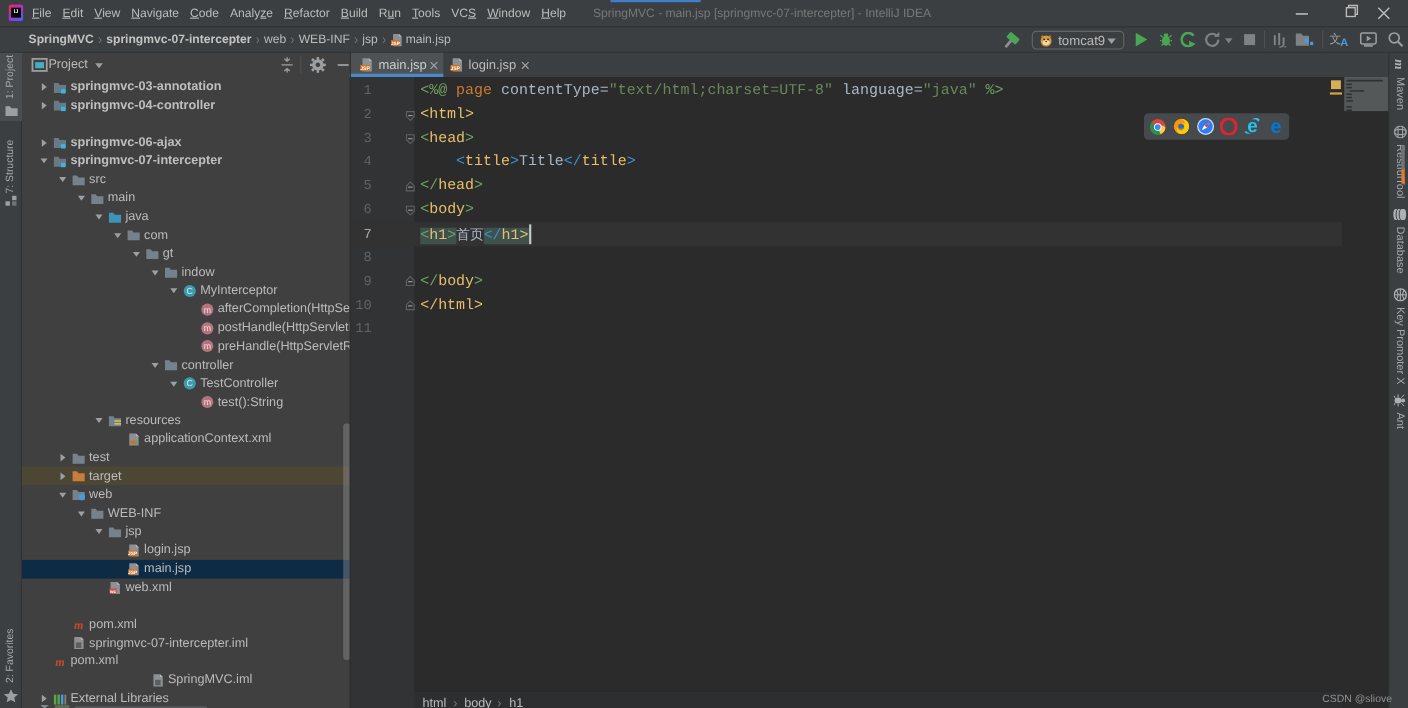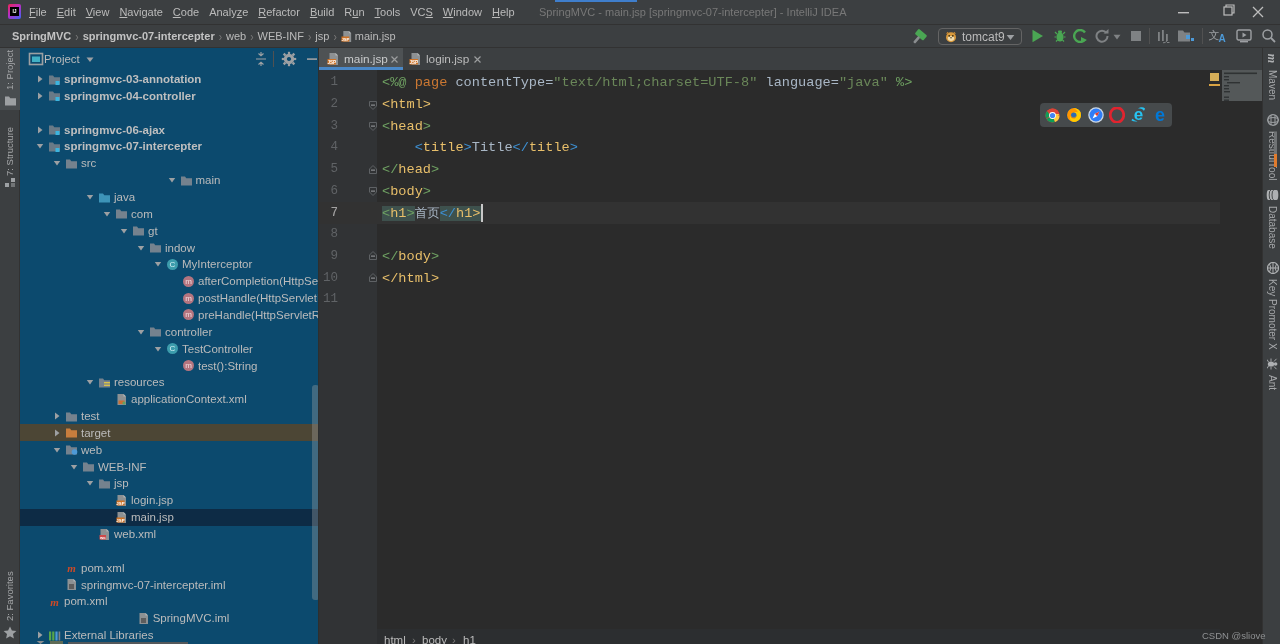--- a/index.html
+++ b/index.html
@@ -16,39 +16,39 @@
   .menu { position:absolute; left:24px; top:0; height:24px; display:flex; align-items:center; }
   .menu span { color:#bbbbbb; font-size:11px; padding:0 5px; }
   .menu u { text-decoration:underline; }
   #wtitle { position:absolute; left:539px; top:6px; color:#787878; font-size:11px; }
   #blueline { position:absolute; left:555px; top:0; width:82px; height:2px; background:#3f7ecc; }
   .winbtn { position:absolute; top:0; width:30px; height:24px; color:#bdbdbd; }
 
   
   #navbar { position:absolute; left:0; top:24px; width:1280px; height:24px; background:#3c3f41;
     border-bottom:1px solid #323232; }
-  .crumbs { position:absolute; left:12px; top:0; height:24px; display:flex; align-items:center; }
+  .crumbs { position:absolute; left:26px; top:0; height:24px; display:flex; align-items:center; }
   .crumbs .c { color:#bbbbbb; font-size:11px; }
   .crumbs .b { font-weight:bold; color:#c3c3c3; }
   .crumbs .sep { color:#787878; font-size:10px; padding:0 4px; transform:scaleY(1.3); }
 
   
   #lstripe { position:absolute; left:0; top:48px; width:20px; height:596px; background:#3c3f41;
     border-right:1px solid #323232; }
   .vlabel-l { position:absolute; transform:rotate(-90deg); transform-origin:0 0;
     color:#a6a8aa; font-size:9.5px; white-space:nowrap; display:flex; align-items:center; }
   .vlabel-r { position:absolute; transform:rotate(90deg); transform-origin:0 0;
     color:#a6a8aa; font-size:10px; white-space:nowrap; display:flex; align-items:center; }
 
   
   #rstripe { position:absolute; left:1262px; top:48px; width:18px; height:596px; background:#3c3f41;
     border-left:1px solid #323232; }
 
   
-  #ppanel { position:absolute; left:20px; top:48px; width:298px; height:596px; background:#0c4a6e; overflow:hidden; }
+  #ppanel { position:absolute; left:20px; top:48px; width:298px; height:596px; background:#404040; overflow:hidden; }
   #phead { position:absolute; left:0; top:0; width:298px; height:22px; }
   .trow { position:absolute; left:0; width:298px; height:17px; display:flex; align-items:center;
     color:#bbbbbb; font-size:11.5px; white-space:nowrap; overflow:hidden; }
   .trow .lbl { margin-left:3px; }
   .trow .bold { font-weight:bold; color:#bfbfbf; }
   .arr { width:8px; height:8px; flex:none; }
   .ticon { width:13px; height:13px; flex:none; position:relative; }
 
   
   #tabbar { position:absolute; left:318px; top:48px; width:944px; height:22px; background:#3c3f41; }
@@ -342,21 +342,21 @@
         <span style="width:33px;flex:none"></span>
         <svg class="arr" viewBox="0 0 8 8">
           <path d="M0.8 2 L7.2 2 L4 6.5z" fill="#9da0a3"></path>
         </svg>
         <span style="width:4px;flex:none"></span>
         <svg class="ticon" viewBox="0 0 13 13">
           <path d="M1 2.5 h4 l1.3 1.8 H12 v7.2 H1z" fill="#75828e"></path>
         </svg>
         <span class="lbl">src</span>
       </div>
-    <div class="trow" style="top:123.6px;justify-content:center;">
+    <div class="trow" style="top:123.6px;">
         <span style="width:50px;flex:none"></span>
         <svg class="arr" viewBox="0 0 8 8">
           <path d="M0.8 2 L7.2 2 L4 6.5z" fill="#9da0a3"></path>
         </svg>
         <span style="width:4px;flex:none"></span>
         <svg class="ticon" viewBox="0 0 13 13">
           <path d="M1 2.5 h4 l1.3 1.8 H12 v7.2 H1z" fill="#75828e"></path>
         </svg>
         <span class="lbl">main</span>
       </div>

